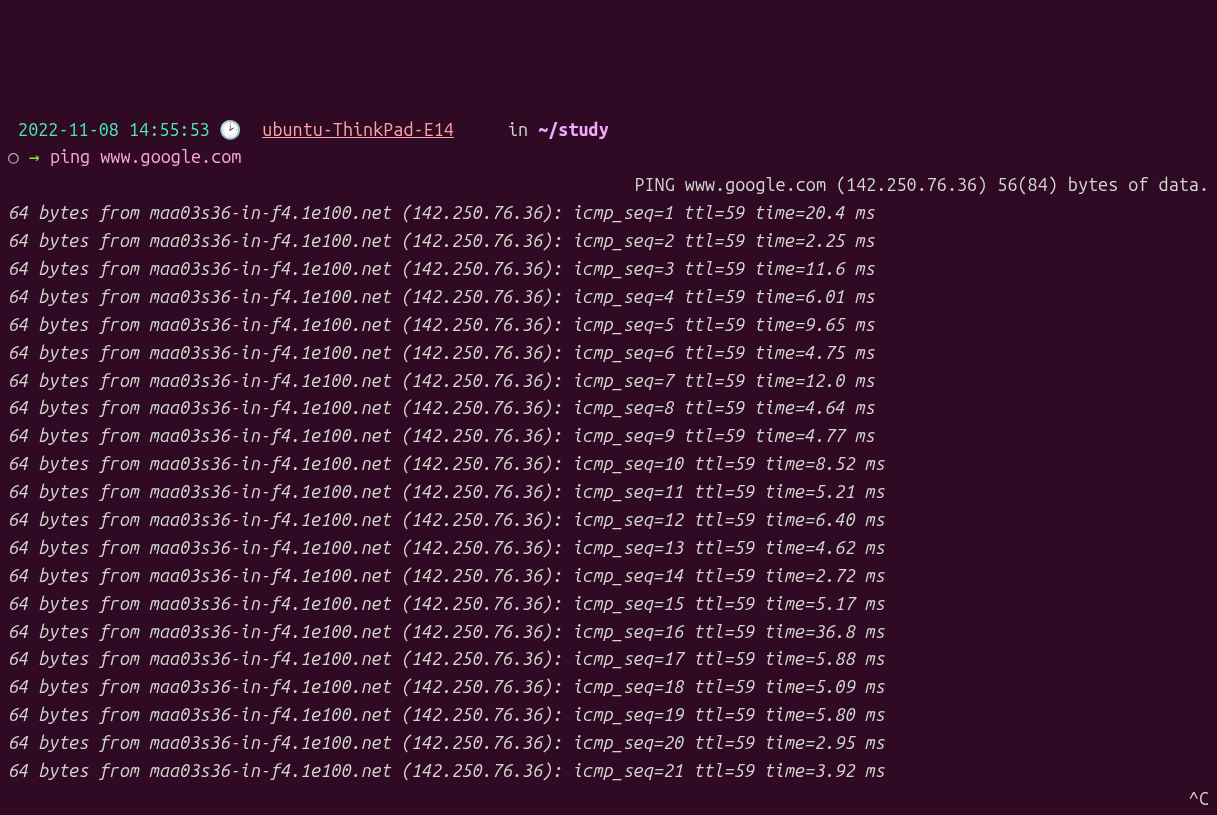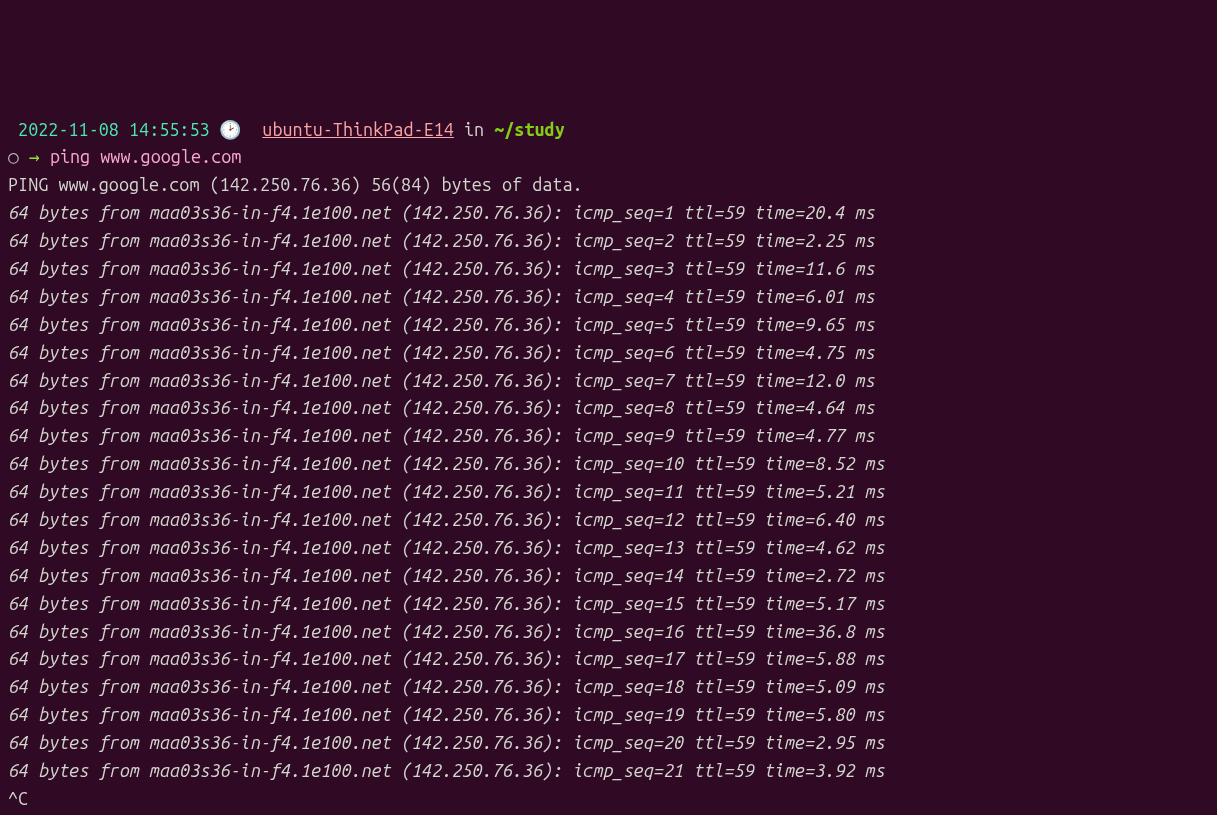--- a/index.html
+++ b/index.html
@@ -28,37 +28,39 @@
     }
     .clock-icon {
       display: inline;
     }
     .hostname {
       color: #fca5a5;
       text-decoration: underline;
     }
     .in-text {
       color: #d3d7cf;
+      margin-left: 44px;
     }
     .path {
-      color: #84cc16;
+      color: #f0abfc;
       font-weight: bold;
     }
     .circle {
       color: #c0c0c0;
     }
     .arrow {
       color: #8ae234;
     }
     .command {
       color: #f9a8d4;
     }
     .output-line {
       color: #d3d7cf;
       display: block;
+      text-align: right;
     }
     #ping-rows {
       display: block;
       font-style: italic;
     }
   </style>
 </head>
 <body>
 
 

